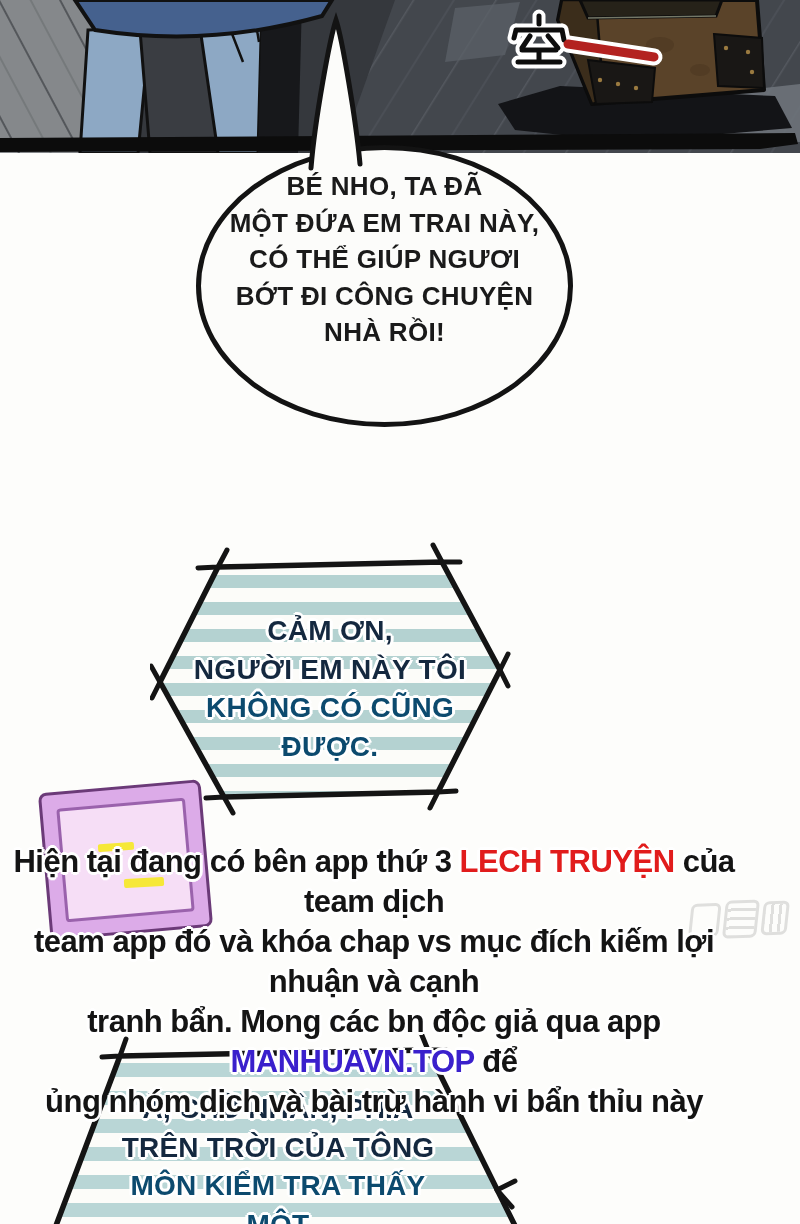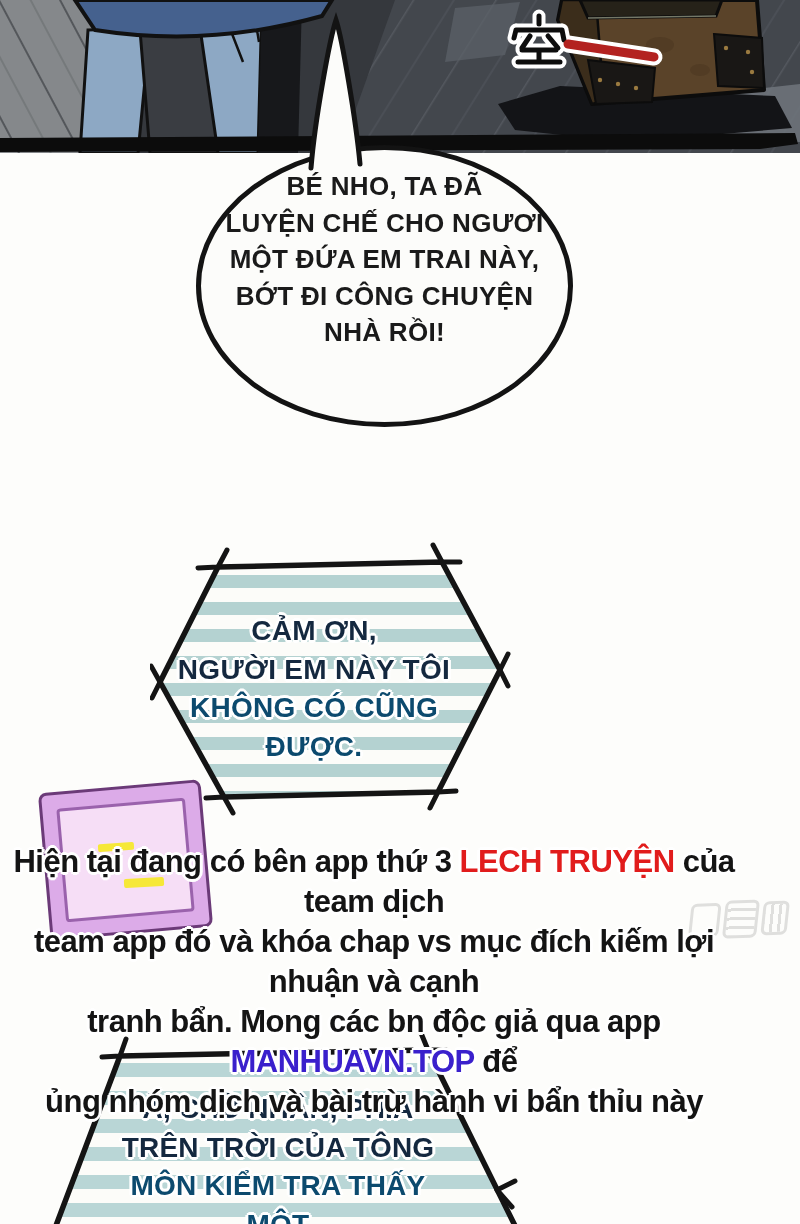--- a/index.html
+++ b/index.html
@@ -9,21 +9,21 @@
 
   
   .speech-bubble{left:196px;top:145px;width:377px;height:282px;box-sizing:border-box;
     background:#fcfcfa;border:5px solid #131313;border-radius:50%;z-index:4;}
   .speech-tail{left:303px;top:10px;z-index:5;}
   .speech-text{left:196px;top:168px;width:377px;z-index:6;text-align:center;
     font-weight:bold;font-size:26px;line-height:36.5px;color:#1a1a1a;letter-spacing:.3px;}
 
   
   .hex-svg{left:150px;top:542px;z-index:3;}
-  .hex-text{left:154px;top:612px;width:320px;z-index:4;text-align:center;
+  .hex-text{left:170px;top:612px;width:320px;z-index:4;text-align:center;
     font-weight:bold;font-size:28px;line-height:38.5px;letter-spacing:.3px;}
   .trap-svg{left:50px;top:1028px;z-index:3;}
   .trap-text{left:98px;top:1090px;width:360px;z-index:4;text-align:center;
     font-weight:bold;font-size:28px;line-height:38.5px;letter-spacing:.2px;}
   .dk{color:#14283f;}
   .bl{color:#0c4a6e;}
   .halo{text-shadow:0 2px 0 #fff,0 -2px 0 #fff,2px 0 0 #fff,-2px 0 0 #fff,
     1.6px 1.6px 0 #fff,-1.6px 1.6px 0 #fff,1.6px -1.6px 0 #fff,-1.6px -1.6px 0 #fff,
     0 3px 0 #fff,0 -3px 0 #fff,3px 0 0 #fff,-3px 0 0 #fff;}
 
@@ -121,22 +121,22 @@
 
     <polygon points="0,138 795,133 798,144 760,149 0,152" fill="#0c0c0c"></polygon>
   </svg>
 
   <div class="abs speech-bubble"></div>
   <svg class="abs speech-tail" width="64" height="180" viewBox="0 0 64 180">
     <path d="M8,158 C12,108 27,28 33,10 C39,28 53,110 57,154" fill="#fcfcfa" stroke="#131313" stroke-width="5" stroke-linecap="round"></path>
   </svg>
   <div class="abs speech-text">
     <div>BÉ NHO, TA ĐÃ</div>
-    <div>LUYỆN CHẾ CHO NGƯƠI</div>
     <div>MỘT ĐỨA EM TRAI NÀY,</div>
+    <div>CÓ THỂ GIÚP NGƯƠI</div>
     <div>BỚT ĐI CÔNG CHUYỆN</div>
     <div>NHÀ RỒI!</div>
   </div>
 
   <svg class="abs hex-svg" width="362" height="276" viewBox="0 0 362 276">
     <defs>
       <pattern id="hexStripes" patternUnits="userSpaceOnUse" width="12" height="27">
         <rect width="12" height="27" fill="#fcfcf9"></rect>
         <rect y="6" width="12" height="13" fill="#b4d2d1"></rect>
       </pattern>

